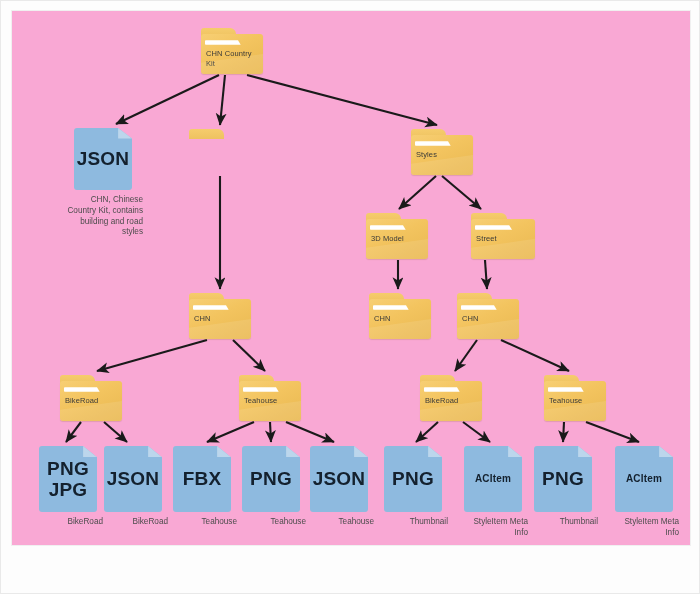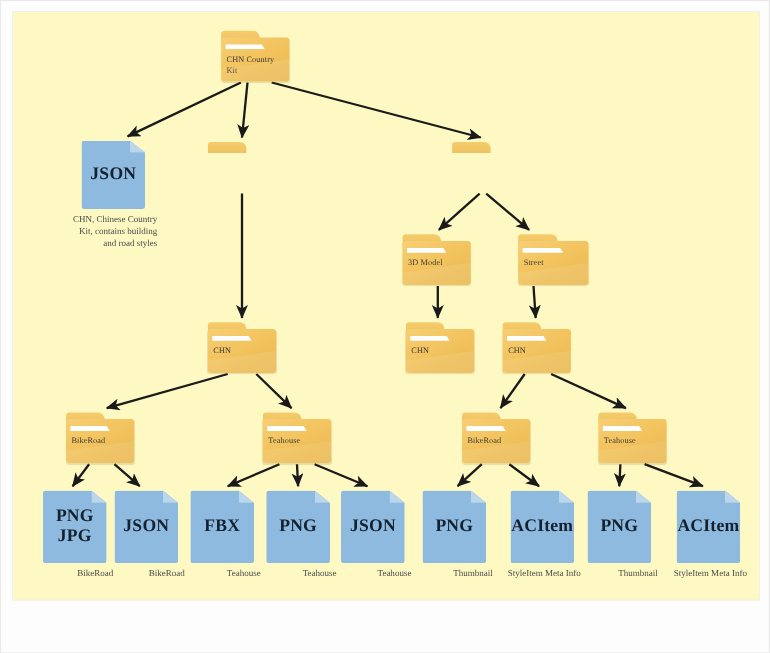--- a/index.html
+++ b/index.html
@@ -18,24 +18,23 @@
     left: 0; top: 0;
     width: 700px; height: 594px;
     background: #fdfdfd;
     box-sizing: border-box;
     border: 1px solid #e9e9e9;
   }
   #canvas {
     position: absolute;
     left: 10px; top: 9px;
     width: 680px; height: 536px;
-    background: #fef9c3;
+    background: #f9a8d4;
     box-shadow: 0 0 0 1px #f0f0f0 inset;
     overflow: hidden;
-    font-family: Liberation Serif, serif;
   }
   #edges {
     position: absolute;
     left: 0; top: 0;
     width: 680px; height: 536px;
     pointer-events: none;
   }
   .node {
     position: absolute;
     box-sizing: border-box;
@@ -119,27 +118,27 @@
   .file .ftext {
     position: absolute;
     left: 0;
     top: 0;
     width: 100%;
     height: 100%;
     display: flex;
     flex-direction: column;
     align-items: center;
     justify-content: center;
-    font-size: 16px;
+    font-size: 19px;
     font-weight: bold;
     color: #14212e;
     line-height: 1.12;
     letter-spacing: 0.2px;
   }
-  .file .ftext.small { font-size: 16px; }
+  .file .ftext.small { font-size: 10px; }
   .caption {
     position: absolute;
     text-align: right;
     font-size: 8.2px;
     color: #4c4c4c;
     line-height: 1.32;
   }
 </style>
 </head>
 <body>
@@ -197,20 +196,24 @@
         </div>
         <div class="caption" style="width: 80px; left: 52px; top: 185px;">CHN, Chinese Country Kit, contains building and road styles</div>
         <div class="node" style="left: 178px; top: 119px; width: 62px; height: 46px;">
           <div class="folder">
             <div class="tab"></div>
           </div>
         </div>
         <div class="node" style="left: 400px; top: 119px; width: 62px; height: 46px;">
           <div class="folder">
             <div class="tab"></div>
+            <div class="body">
+              <div class="slot2"></div>
+              <div class="lbl">Styles</div>
+            </div>
           </div>
         </div>
         <div class="node" style="left: 355px; top: 203px; width: 62px; height: 46px;">
           <div class="folder">
             <div class="tab"></div>
             <div class="body">
               <div class="slot2"></div>
               <div class="lbl">3D Model</div>
             </div>
           </div>

